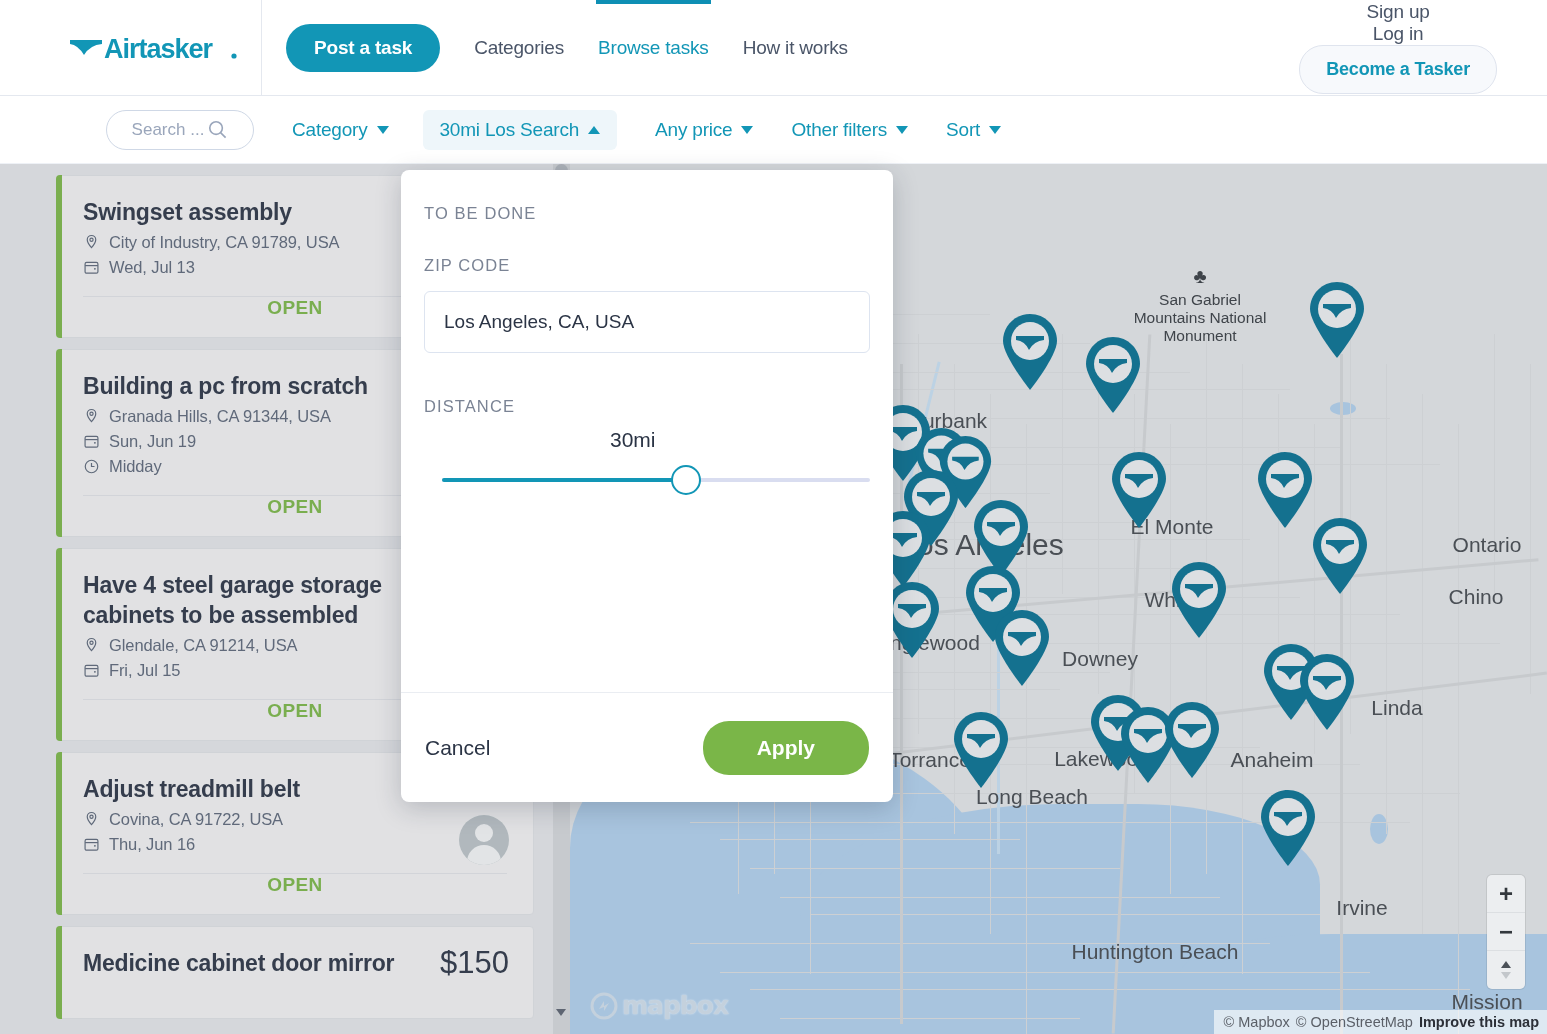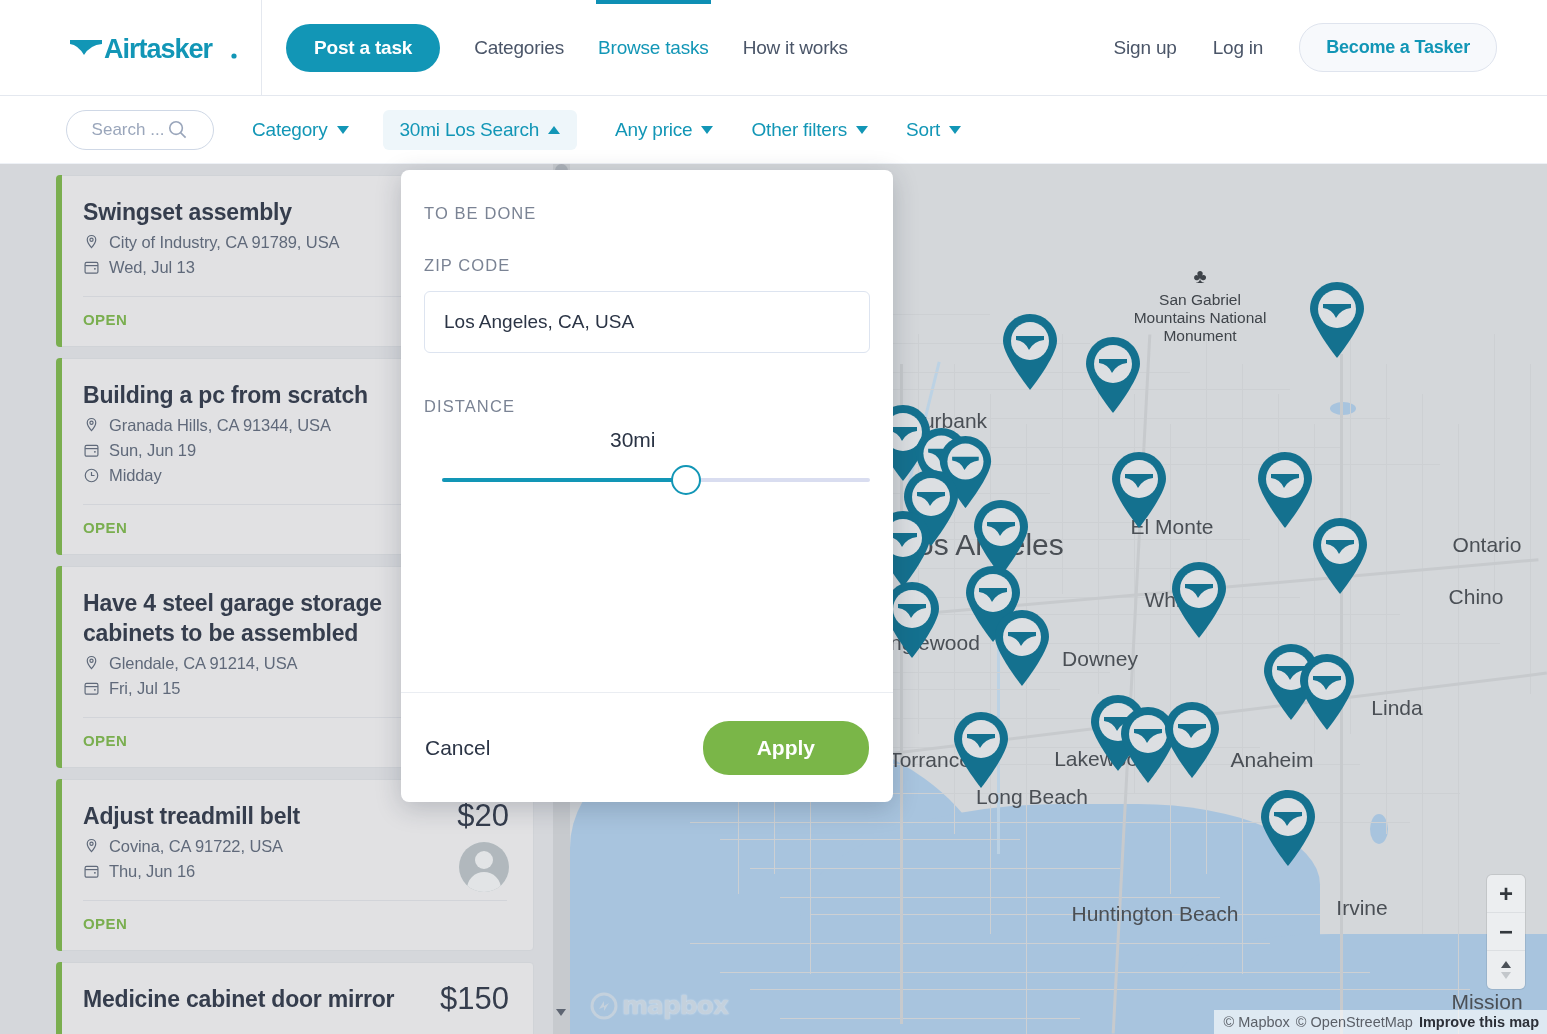--- a/index.html
+++ b/index.html
@@ -32,37 +32,37 @@
     font-size: 19px; color: #4a5568; margin-left: 34px; cursor: pointer;
     position: relative; height: 96px; display: flex; align-items: center;
     letter-spacing: -0.2px;
   }
   .nav-link.active { color: #1296b6; }
   .nav-link.active::before {
     content: ""; position: absolute; top: 0; left: -2px; right: -2px;
     height: 4px; background: #0e8fb4;
   }
   .nav-right {
-    margin-left: auto; display: flex; align-items: center; padding-right: 50px;
+    margin-left: auto; display: flex; align-items: center; padding-right: 50px; flex-direction: column;
   }
   .nav-right .nav-link2 {
     font-size: 19px; color: #4a5568; margin-left: 36px; cursor: pointer;
     letter-spacing: -0.2px;
   }
   .tasker-btn {
     margin-left: 36px; border: 1px solid #dfe4ee; background: #f7f9fc;
     color: #1296b6; font-size: 18px; font-weight: 700; border-radius: 24px;
     padding: 13px 26px; cursor: pointer; font-family: "Liberation Sans", sans-serif;
     letter-spacing: -0.2px;
   }
 
   
   .filterbar {
     position: absolute; top: 96px; left: 0; width: 1547px; height: 68px;
-    background: #fff; display: flex; align-items: center; padding-left: 66px;
+    background: #fff; display: flex; align-items: center; padding-left: 106px;
     border-bottom: 1px solid #eef1f6;
   }
   .search-box {
     width: 148px; height: 40px; border: 1px solid #cfd8e6; border-radius: 20px;
     display: flex; align-items: center; justify-content: center; gap: 3px;
     color: #9aa6bb; font-size: 17px; cursor: text;
   }
   .search-box .ph { color: #9aa6bb; }
   .filter-item {
     display: flex; align-items: center; gap: 9px; color: #1296b6;
@@ -103,22 +103,23 @@
     font-size: 23px; color: #2b3445; font-weight: 700; line-height: 1.27;
     padding-right: 80px; letter-spacing: -0.2px;
   }
   .card-meta { margin-top: 6px; }
   .meta-row {
     display: flex; align-items: center; gap: 9px; color: #5c6779;
     font-size: 16.5px; margin-top: 6px; letter-spacing: -0.1px;
   }
   .card-sep { border-top: 1px solid #dfe2e6; margin-top: 19px; }
   .card-status {
-    margin-top: 14px; color: #7ab648; font-size: 15px; font-weight: 700;
+    color: #7ab648; font-size: 19px; font-weight: 700;
     letter-spacing: 0.4px;
+    text-align: center;
   }
   .card-price {
     position: absolute; right: 24px; top: 18px; font-size: 31px;
     color: #2b3445; font-weight: 400;
   }
   .card-avatar {
     position: absolute; right: 24px; top: 62px; width: 50px; height: 50px;
     border-radius: 50%; background: #b9c2c6; overflow: hidden;
   }
   .card-avatar .head {
@@ -496,21 +497,21 @@
           <div class="map-label" style="left: 378px; top: 257px; transform: translate(-50%, -50%);">Burbank</div>
           <div class="map-label" style="font-size: 30px; left: 412px; top: 381px; transform: translate(-50%, -50%);">Los Angeles</div>
           <div class="map-label" style="left: 602px; top: 363px; transform: translate(-50%, -50%);">El Monte</div>
           <div class="map-label" style="left: 530px; top: 495px; transform: translate(-50%, -50%);">Downey</div>
           <div class="map-label" style="left: 610px; top: 436px; transform: translate(-50%, -50%);">Whittier</div>
           <div class="map-label" style="left: 532px; top: 595px; transform: translate(-50%, -50%);">Lakewood</div>
           <div class="map-label" style="left: 462px; top: 633px; transform: translate(-50%, -50%);">Long Beach</div>
           <div class="map-label" style="left: 702px; top: 596px; transform: translate(-50%, -50%);">Anaheim</div>
           <div class="map-label" style="left: 827px; top: 544px; transform: translate(-50%, -50%);">Linda</div>
           <div class="map-label" style="left: 792px; top: 744px; transform: translate(-50%, -50%);">Irvine</div>
-          <div class="map-label" style="left: 585px; top: 750px; transform: translate(-50%, -50%);">Huntington Beach</div>
+          <div class="map-label" style="left: 585px; top: 788px; transform: translate(-50%, -50%);">Huntington Beach</div>
           <div class="map-label" style="left: 362px; top: 479px; transform: translate(-50%, -50%);">Inglewood</div>
           <div class="map-label" style="left: 360px; top: 596px; transform: translate(-50%, -50%);">Torrance</div>
           <div class="map-label" style="left: 917px; top: 381px; transform: translate(-50%, -50%);">Ontario</div>
           <div class="map-label" style="left: 906px; top: 433px; transform: translate(-50%, -50%);">Chino</div>
           <div class="map-label" style="left: 917px; top: 838px; transform: translate(-50%, -50%);">Mission</div>
           <div class="map-label small" style="left: 630px; top: 154px; transform: translate(-50%, -50%);">
             <div>San Gabriel</div>
             <div>Mountains National</div>
             <div>Monument</div>
             <div style="position: absolute; left: 50%; top: -26px; transform: translateX(-50%); font-size: 20px; color: rgb(63, 68, 74);">♣</div>

